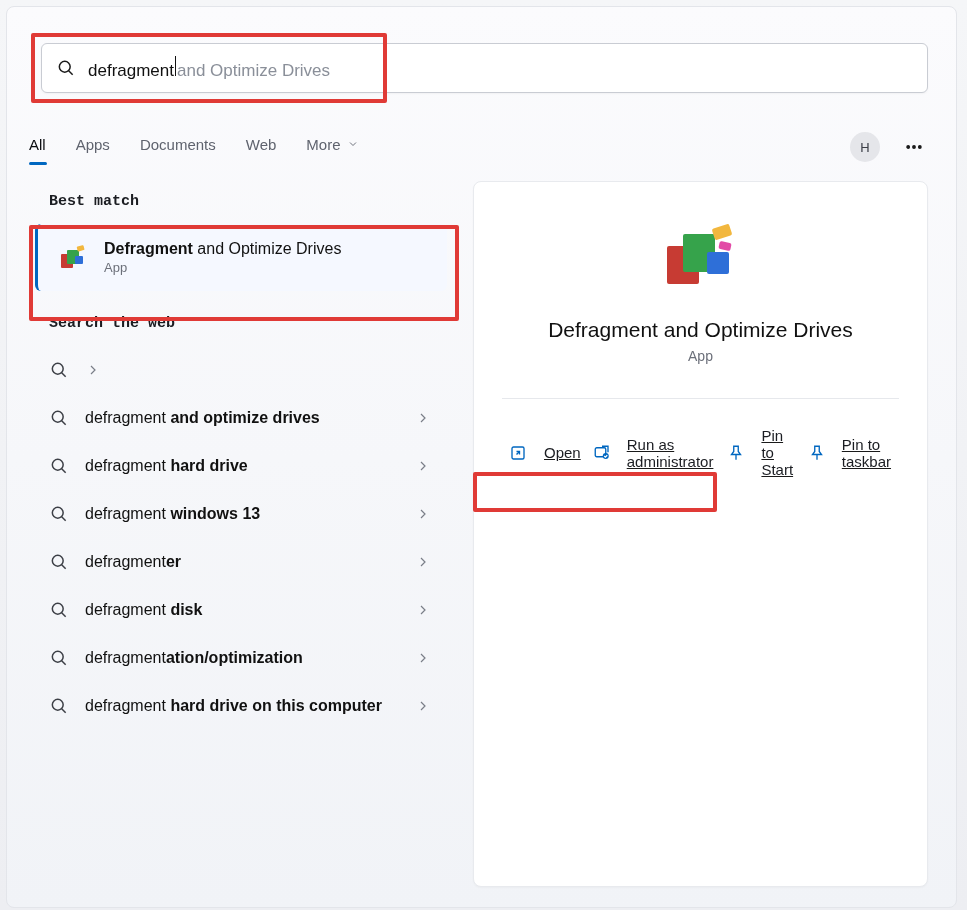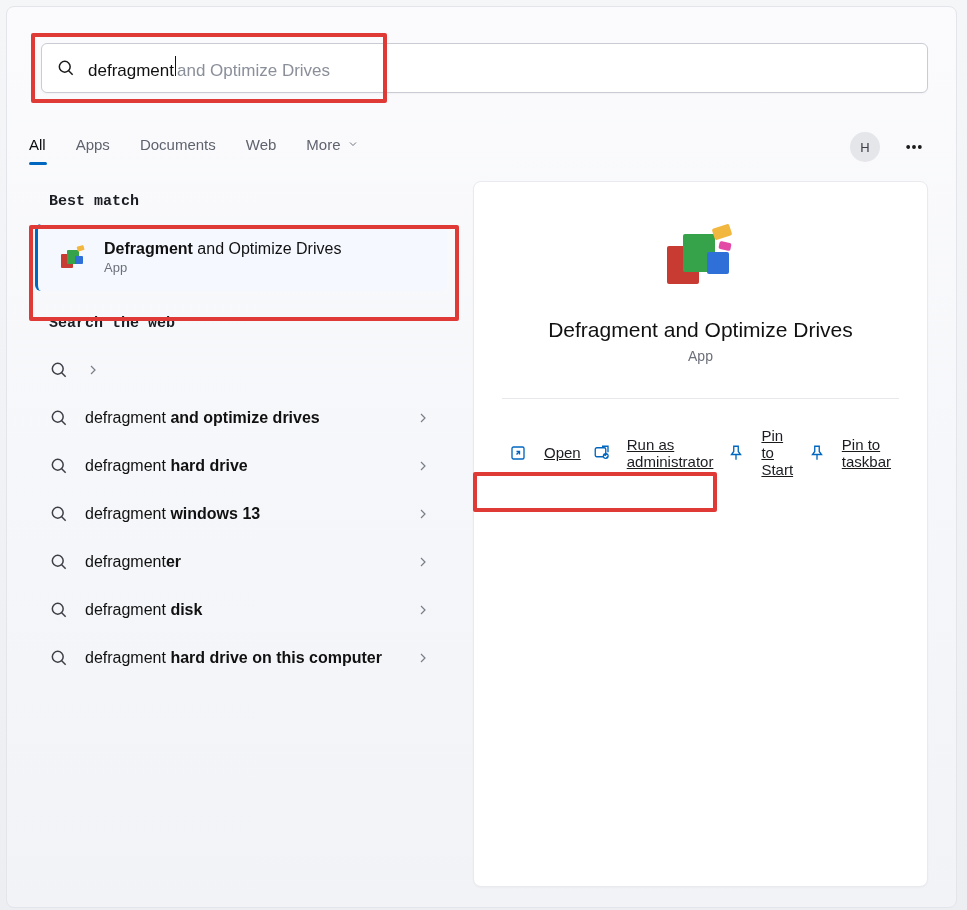--- a/index.html
+++ b/index.html
@@ -341,20 +341,30 @@
             <div class="label"><span>defragment </span><span class="bold">disk</span></div>
             <svg viewBox="0 0 24 24" width="14" height="14" class="chev">
               <polyline points="9 6 15 12 9 18"></polyline>
             </svg>
           </div>
           <div class="web-item">
             <svg viewBox="0 0 24 24" width="18" height="18" class="mag">
               <circle cx="10.5" cy="10.5" r="6.5"></circle>
               <line x1="20" y1="20" x2="15.2" y2="15.2"></line>
             </svg>
+            <div class="label"><span>defragment</span><span class="bold">ation/optimization</span></div>
+            <svg viewBox="0 0 24 24" width="14" height="14" class="chev">
+              <polyline points="9 6 15 12 9 18"></polyline>
+            </svg>
+          </div>
+          <div class="web-item">
+            <svg viewBox="0 0 24 24" width="18" height="18" class="mag">
+              <circle cx="10.5" cy="10.5" r="6.5"></circle>
+              <line x1="20" y1="20" x2="15.2" y2="15.2"></line>
+            </svg>
             <div class="label"><span>defragment </span><span class="bold">hard drive on this computer</span></div>
             <svg viewBox="0 0 24 24" width="14" height="14" class="chev">
               <polyline points="9 6 15 12 9 18"></polyline>
             </svg>
           </div>
         </div>
     </div>
 
     <div class="right-col">
       <div class="detail-icon">

